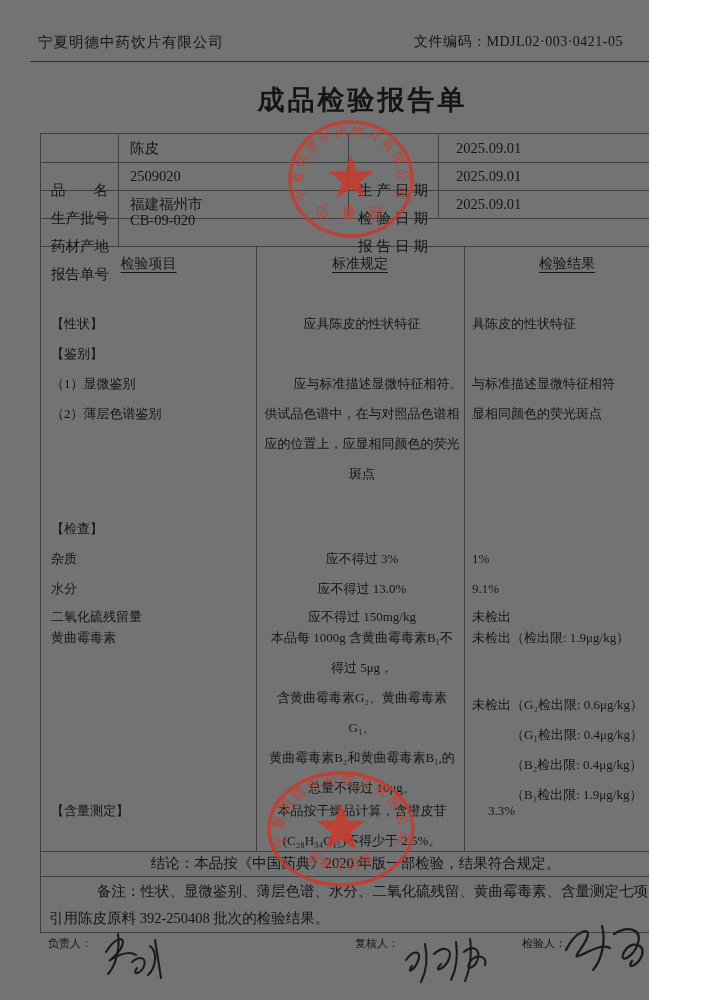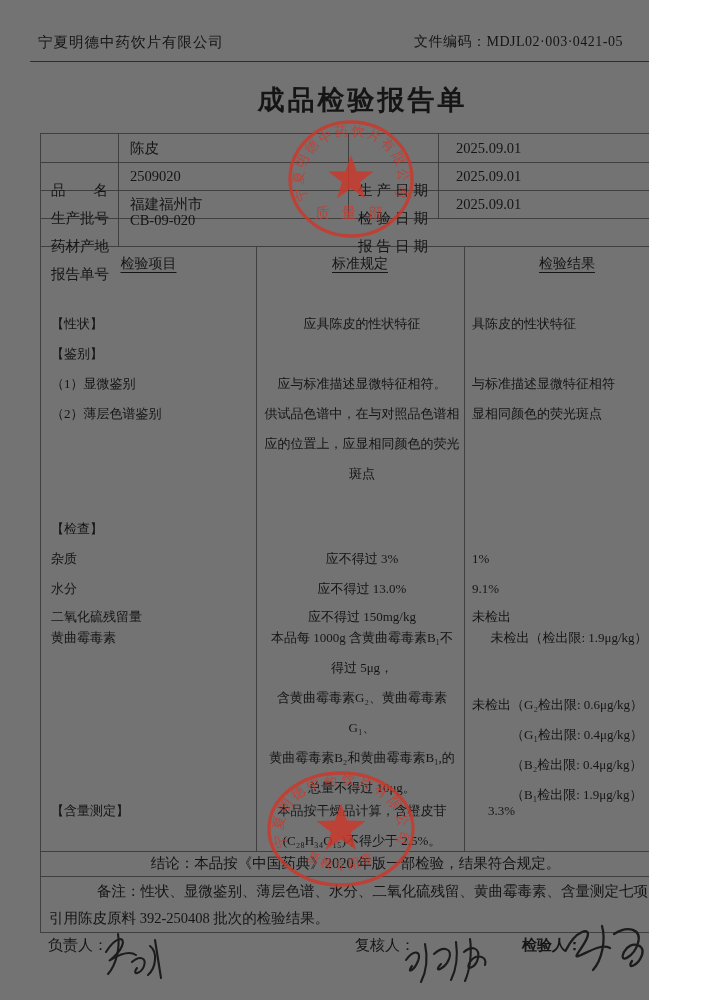--- a/index.html
+++ b/index.html
@@ -29,21 +29,21 @@
   .cell{position:absolute;font-size:13px;line-height:30px;white-space:pre-line;}
   .c-item{left:10px;width:200px;}
   .c-std{left:223px;width:196px;text-align:center;}
   .c-res{left:431px;width:194px;}
   
   .concl{position:absolute;left:0;top:717px;width:629px;height:25px;line-height:25px;
          text-align:center;font-size:14.5px;}
   .remark{position:absolute;left:8px;top:744px;width:613px;font-size:14.5px;line-height:27px;
           white-space:pre-line;text-indent:48px;}
   
-  .sigl{position:absolute;top:936px;font-size:15px;}
+  .sigl{position:absolute;top:936px;font-size:11px;}
   
   .stamp{position:absolute;opacity:.82;}
   svg text{font-family:"Liberation Serif","DejaVu Serif",serif;}
 </style>
 </head>
 <body>
 
 <div class="sheet">
 
   <div class="abs ph-left">宁夏明德中药饮片有限公司</div>
@@ -93,56 +93,56 @@
     <div class="cell c-item" style="top:235px;">（1）显微鉴别</div>
     <div class="cell c-item" style="top:265px;">（2）薄层色谱鉴别</div>
     <div class="cell c-item" style="top:380px;">【检查】</div>
     <div class="cell c-item" style="top:410px;">杂质</div>
     <div class="cell c-item" style="top:440px;">水分</div>
     <div class="cell c-item" style="top:468px;">二氧化硫残留量</div>
     <div class="cell c-item" style="top:489px;">黄曲霉毒素</div>
     <div class="cell c-item" style="top:662px;">【含量测定】</div>
 
     <div class="cell c-std" style="top:175px;">应具陈皮的性状特征</div>
-    <div class="cell c-std" style="top:235px;">应与标准描述显微特征相符。</div>
+    <div class="cell c-std" style="top:235px;margin-left:16px;">应与标准描述显微特征相符。</div>
     <div class="cell c-std" style="top:265px;">供试品色谱中，在与对照品色谱相
 应的位置上，应显相同颜色的荧光
 斑点</div>
     <div class="cell c-std" style="top:410px;">应不得过 3%</div>
     <div class="cell c-std" style="top:440px;">应不得过 13.0%</div>
     <div class="cell c-std" style="top:468px;">应不得过 150mg/kg</div>
     <div class="cell c-std" style="top:489px;">本品每 1000g 含黄曲霉毒素B₁不
 得过 5μg，
 含黄曲霉毒素G₂、黄曲霉毒素G₁、
 黄曲霉毒素B₂和黄曲霉毒素B₁,的
 总量不得过 10μg。</div>
     <div class="cell c-std" style="top:662px;">本品按干燥品计算，含橙皮苷
 (C₂₈H₃₄O₁₅)不得少于 2.5%。</div>
 
     <div class="cell c-res" style="top:175px;">具陈皮的性状特征</div>
     <div class="cell c-res" style="top:265px;">显相同颜色的荧光斑点</div>
     <div class="cell c-res" style="top:235px;">与标准描述显微特征相符</div>
     <div class="cell c-res" style="top:410px;">1%</div>
     <div class="cell c-res" style="top:440px;">9.1%</div>
     <div class="cell c-res" style="top:468px;">未检出</div>
-    <div class="cell c-res" style="top:489px;text-align:center;">未检出（检出限: 1.9μg/kg）</div>
+    <div class="cell c-res" style="top:489px;">未检出（检出限: 1.9μg/kg）</div>
     <div class="cell c-res" style="top:556px;">未检出（G₂检出限: 0.6μg/kg）
 　　　（G₁检出限: 0.4μg/kg）
 　　　（B₂检出限: 0.4μg/kg）
 　　　（B₁检出限: 1.9μg/kg）</div>
     <div class="cell c-res" style="top:662px;margin-left:16px;">3.3%</div>
 
     <div class="concl">结论：本品按《中国药典》2020 年版一部检验，结果符合规定。</div>
     <div class="remark">备注：性状、显微鉴别、薄层色谱、水分、二氧化硫残留、黄曲霉毒素、含量测定七项
 引用陈皮原料 392-250408 批次的检验结果。</div>
   </div>
 
   <div class="abs sigl" style="left:48px;">负责人：</div>
   <div class="abs sigl" style="left:355px;">复核人：</div>
-  <div class="abs sigl" style="left:522px;font-weight:bold;">检验人：</div>
+  <div class="abs sigl" style="left:522px;">检验人：</div>
 
   <svg class="abs" style="left:92px;top:928px;" width="100" height="62" viewBox="0 0 100 62">
     <g fill="none" stroke="#1c1c1c" stroke-width="2.1" stroke-linecap="round">
       <path d="M14 24 C24 8 34 8 30 18 C26 28 12 36 20 31 C30 25 38 23 44 27"></path>
       <path d="M26 6 C28 18 25 36 16 46"></path>
       <path d="M40 34 C48 27 55 30 52 38 C49 46 39 48 45 40"></path>
       <path d="M58 18 C66 24 64 40 56 47"></path>
       <path d="M63 12 L69 50"></path>
     </g>
   </svg>

